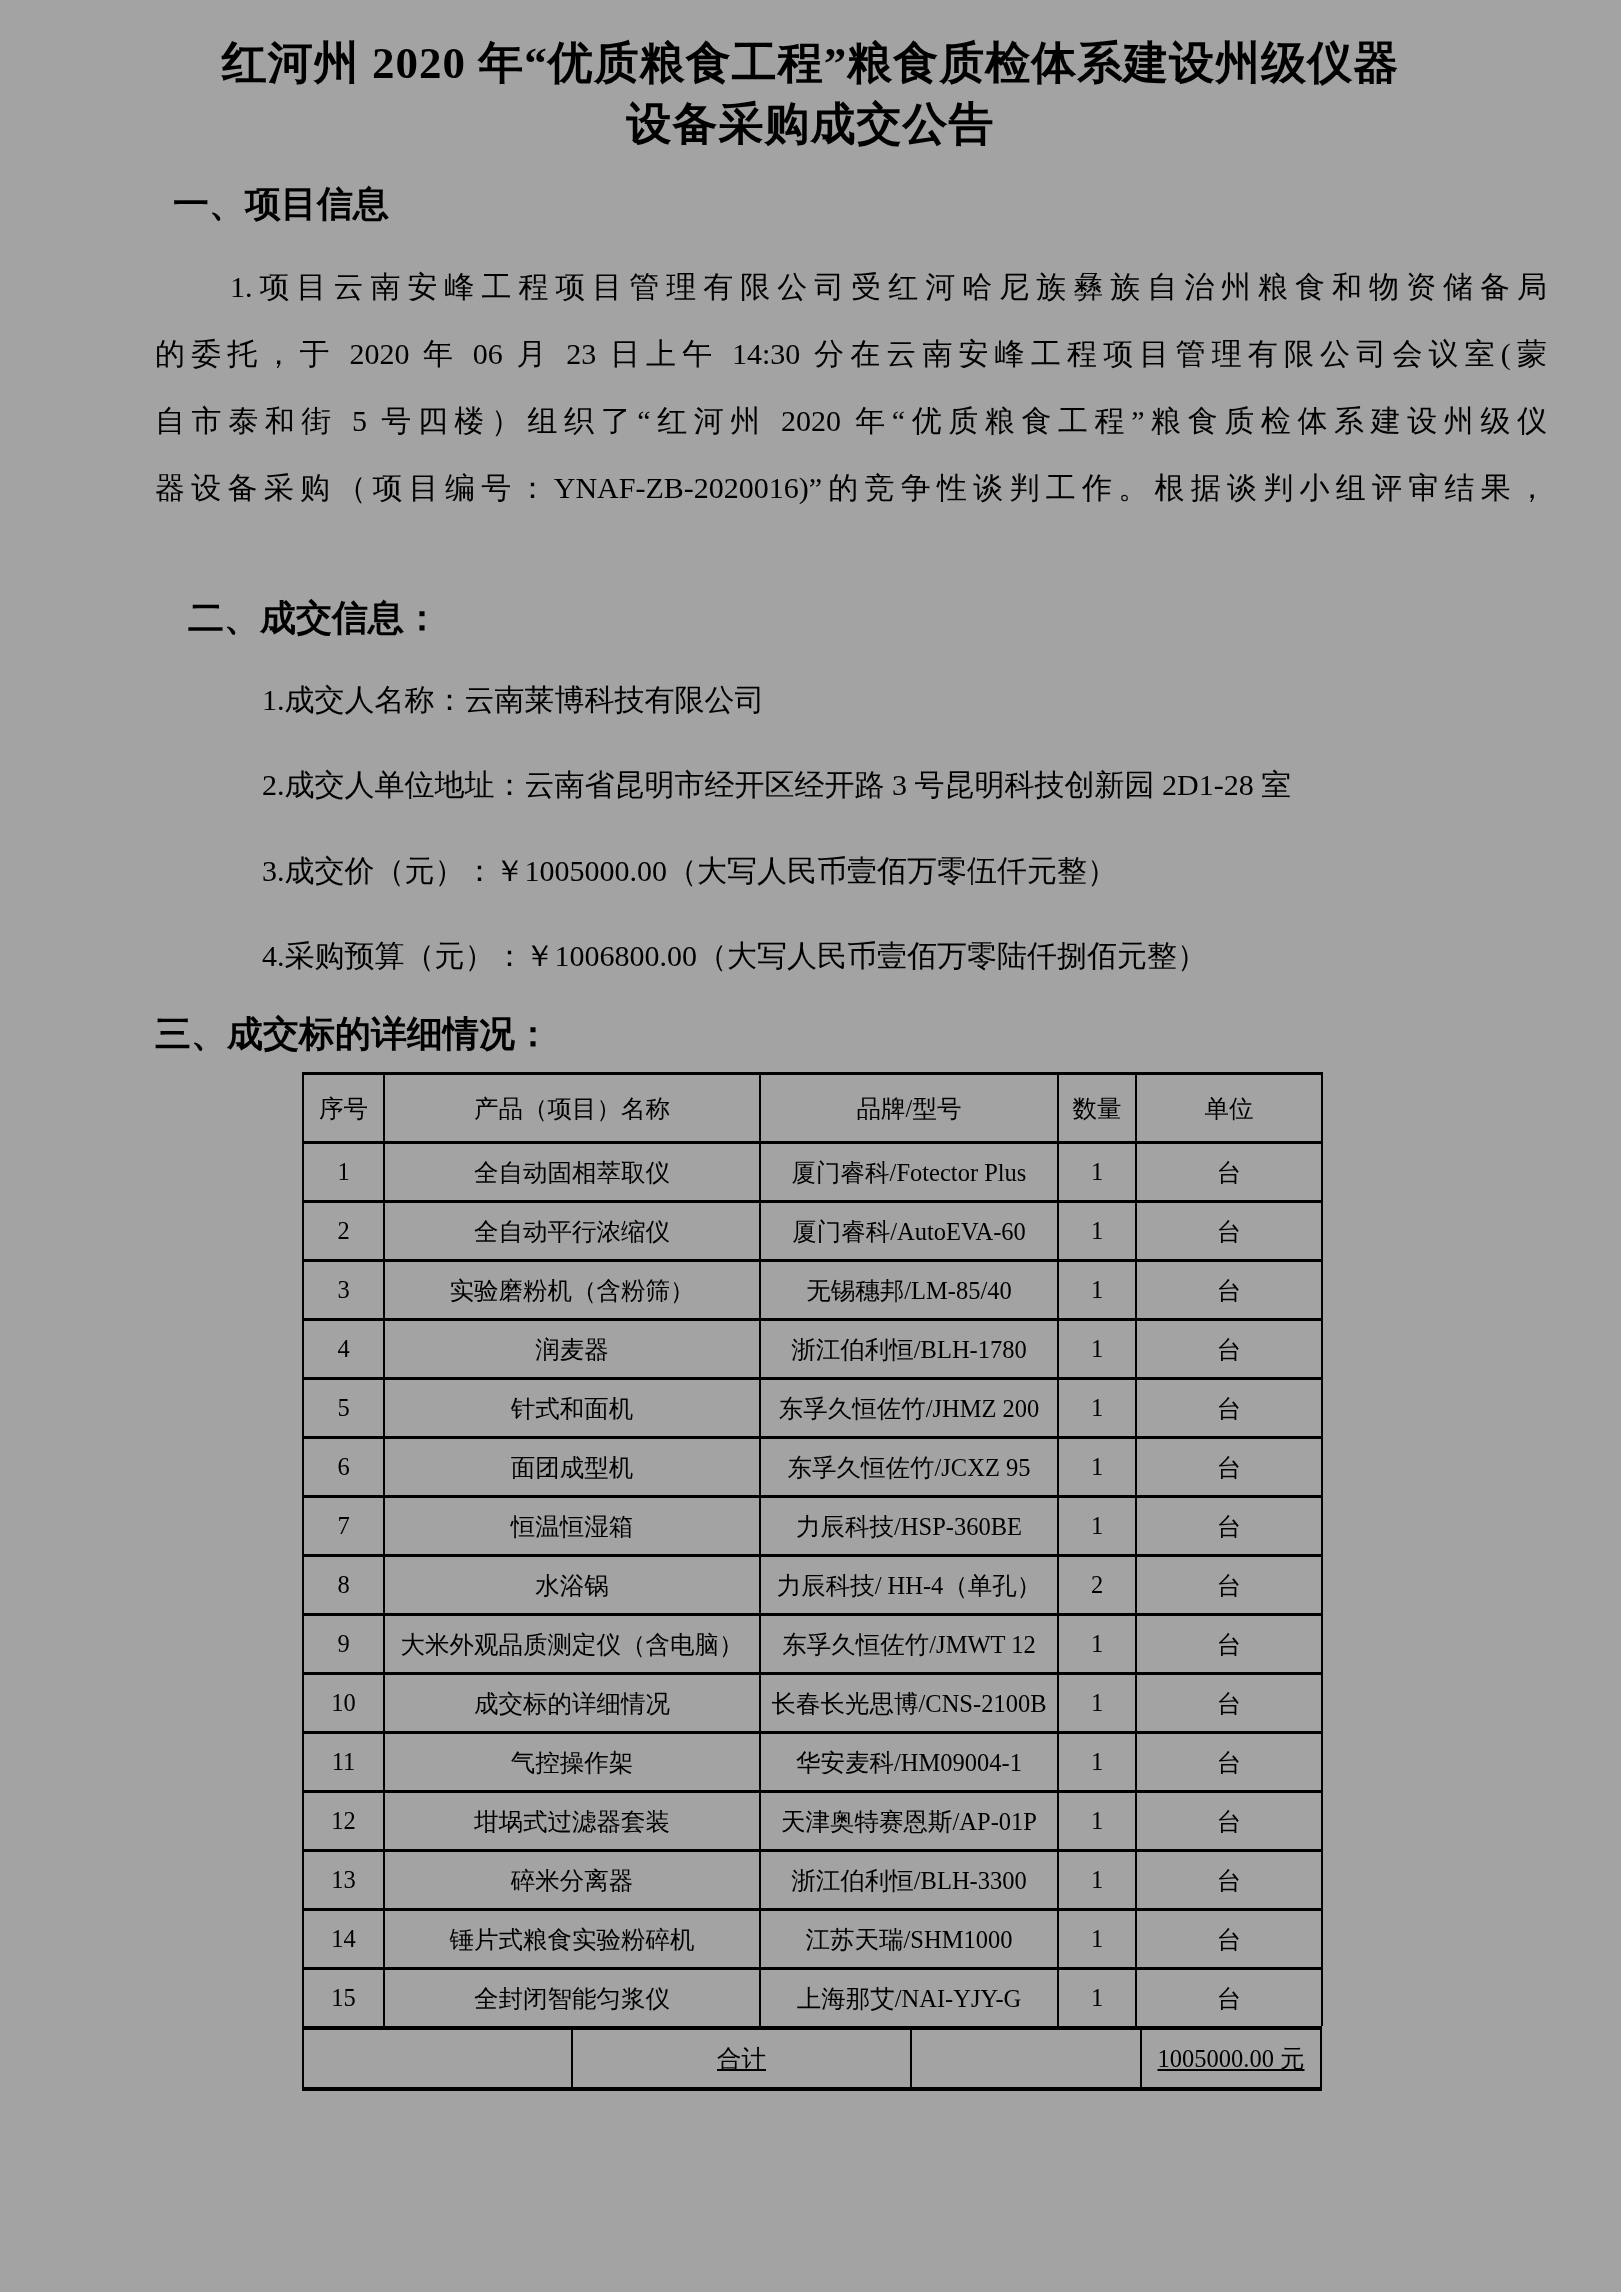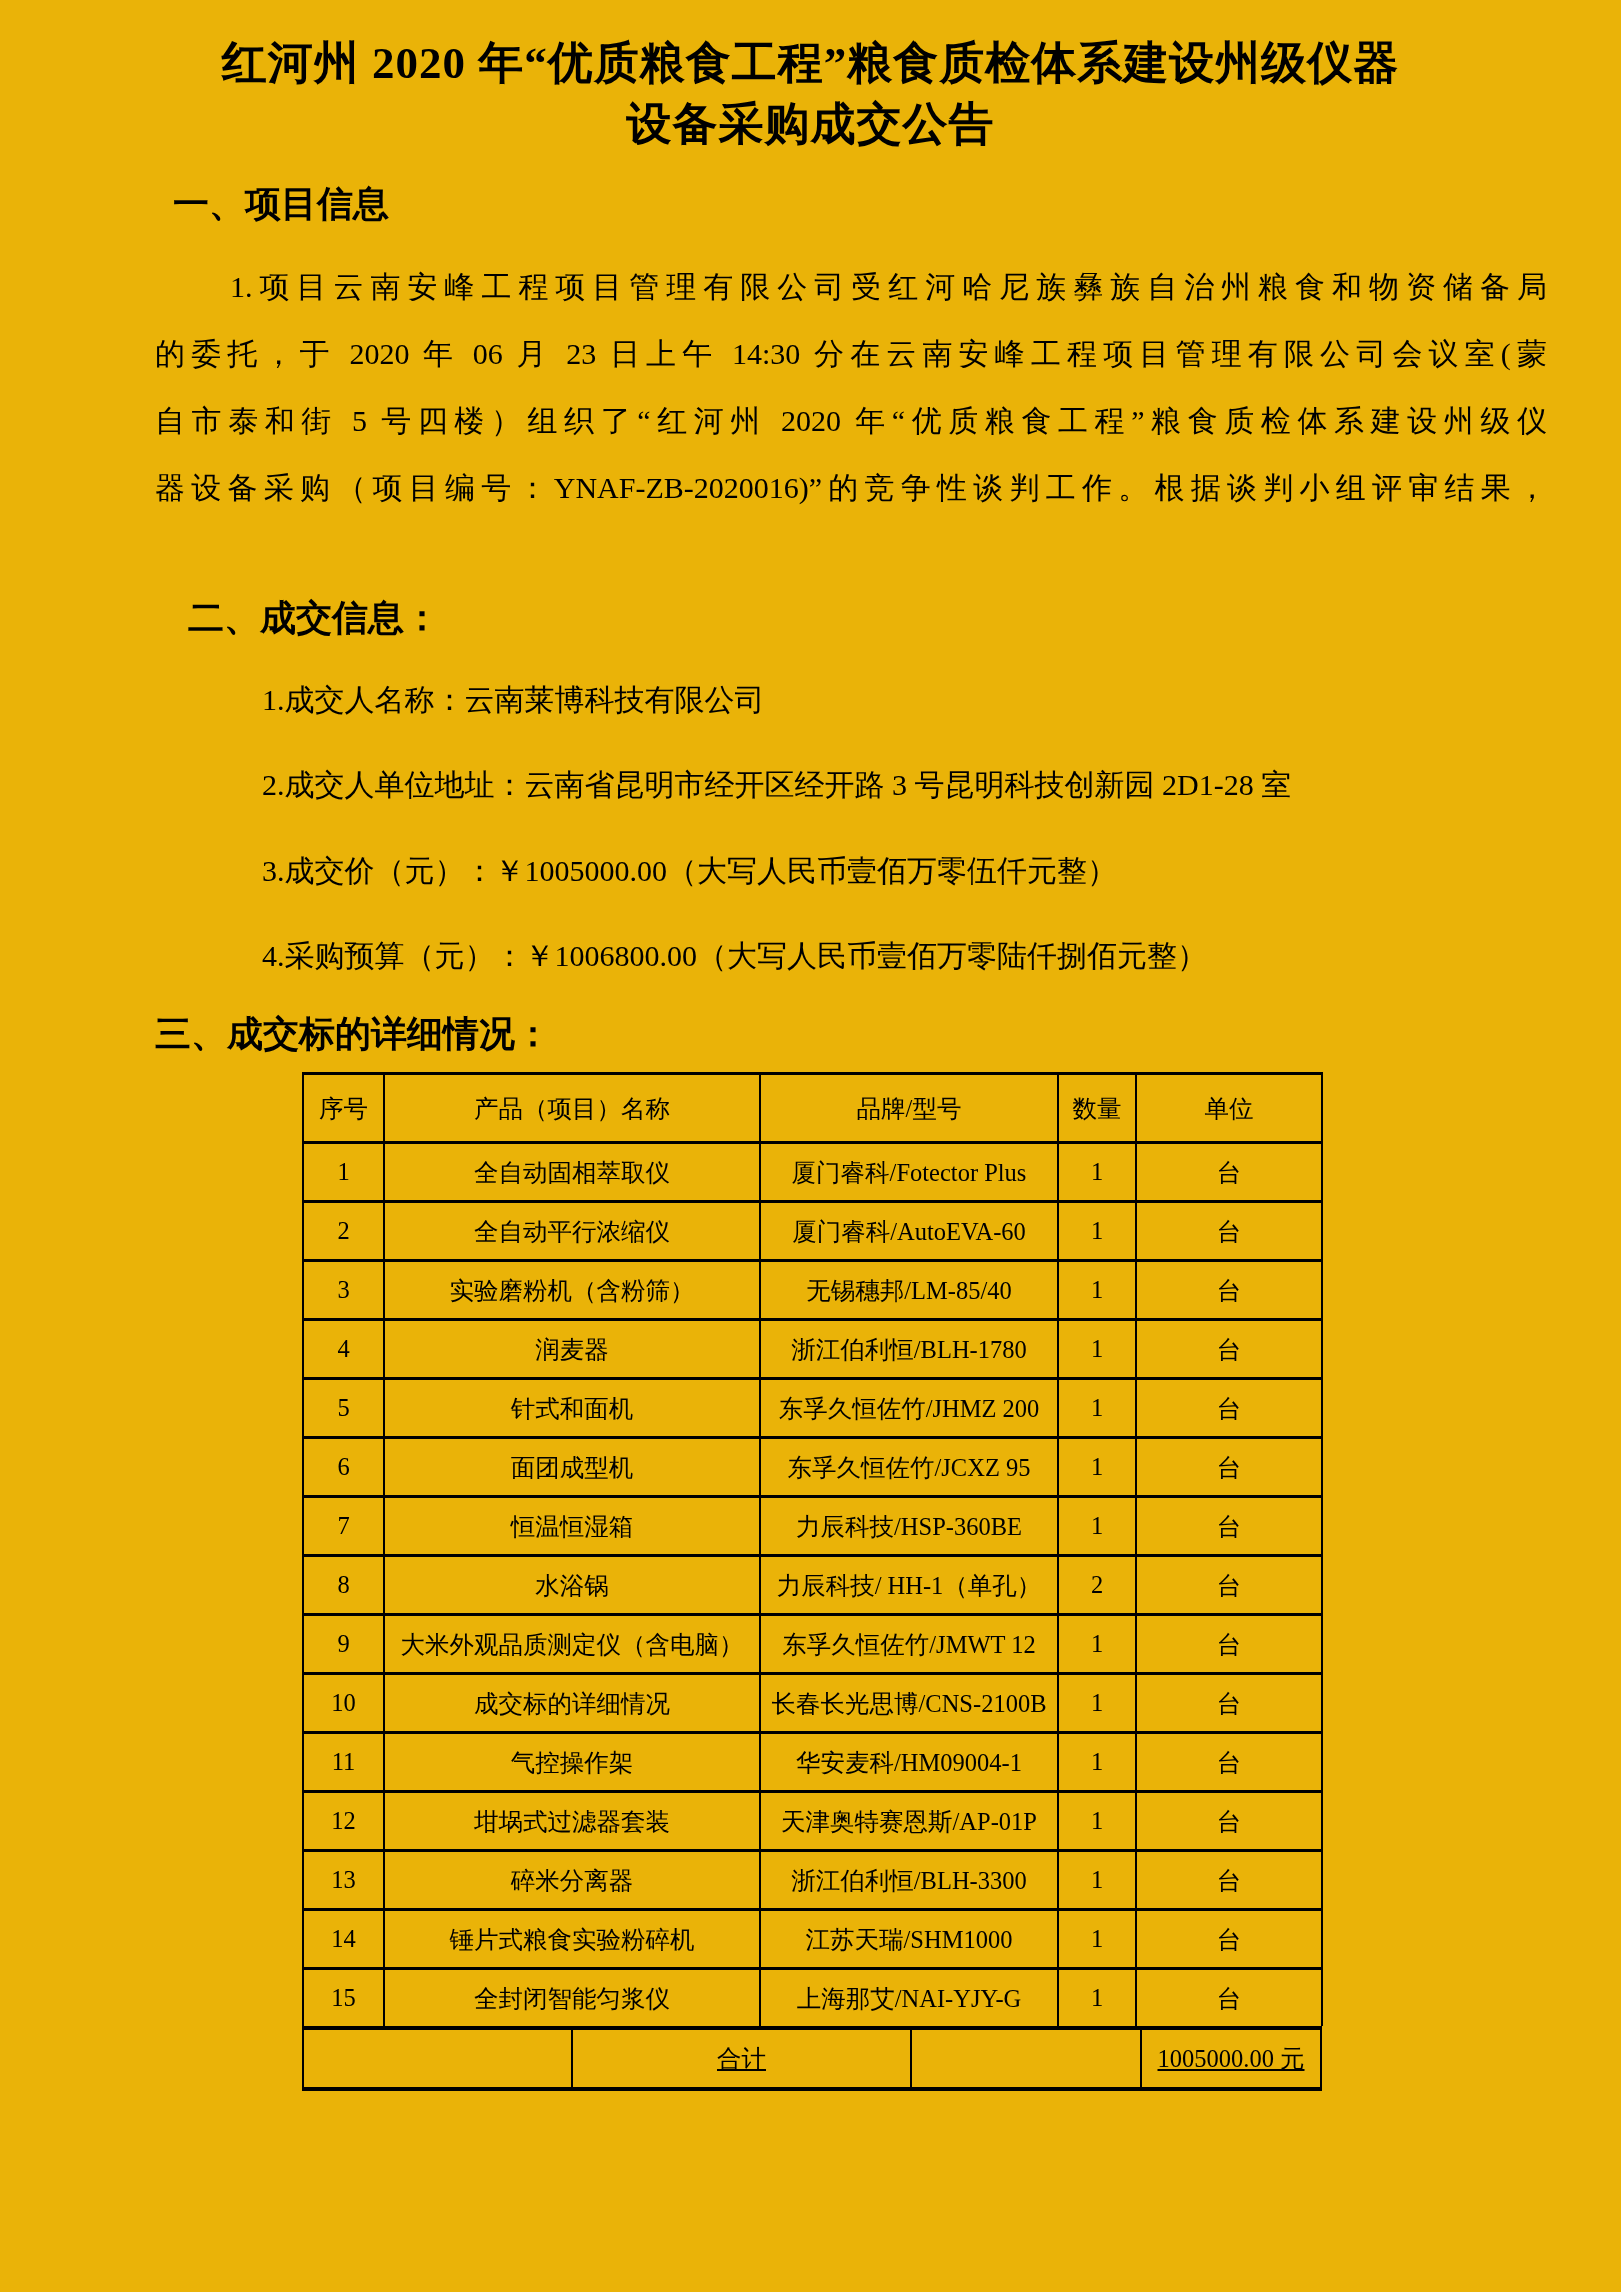--- a/index.html
+++ b/index.html
@@ -1,21 +1,21 @@
 <!DOCTYPE html>
 <html><head>
 <meta charset="utf-8">
 <style>
   html, body { margin: 0; padding: 0; background: #e8e8e8; }
   .page {
     position: relative;
     width: 1621px;
     height: 2293px;
     margin: 0 auto;
-    background: #eab308;
+    background: #a3a3a3;
     color: #000000;
     font-family: "Liberation Serif", "DejaVu Serif", serif;
     overflow: hidden;
   }
   .doc-title {
     position: absolute;
     top: 33px; left: 0;
     width: 100%;
     text-align: center;
     font-weight: bold;
@@ -215,21 +215,21 @@
             <td>7</td>
             <td>恒温恒湿箱</td>
             <td>力辰科技/HSP-360BE</td>
             <td>1</td>
             <td>台</td>
           </tr>
 
           <tr>
             <td>8</td>
             <td>水浴锅</td>
-            <td>力辰科技/ HH-1（单孔）</td>
+            <td>力辰科技/ HH-4（单孔）</td>
             <td>2</td>
             <td>台</td>
           </tr>
 
           <tr>
             <td>9</td>
             <td>大米外观品质测定仪（含电脑）</td>
             <td>东孚久恒佐竹/JMWT 12</td>
             <td>1</td>
             <td>台</td>

